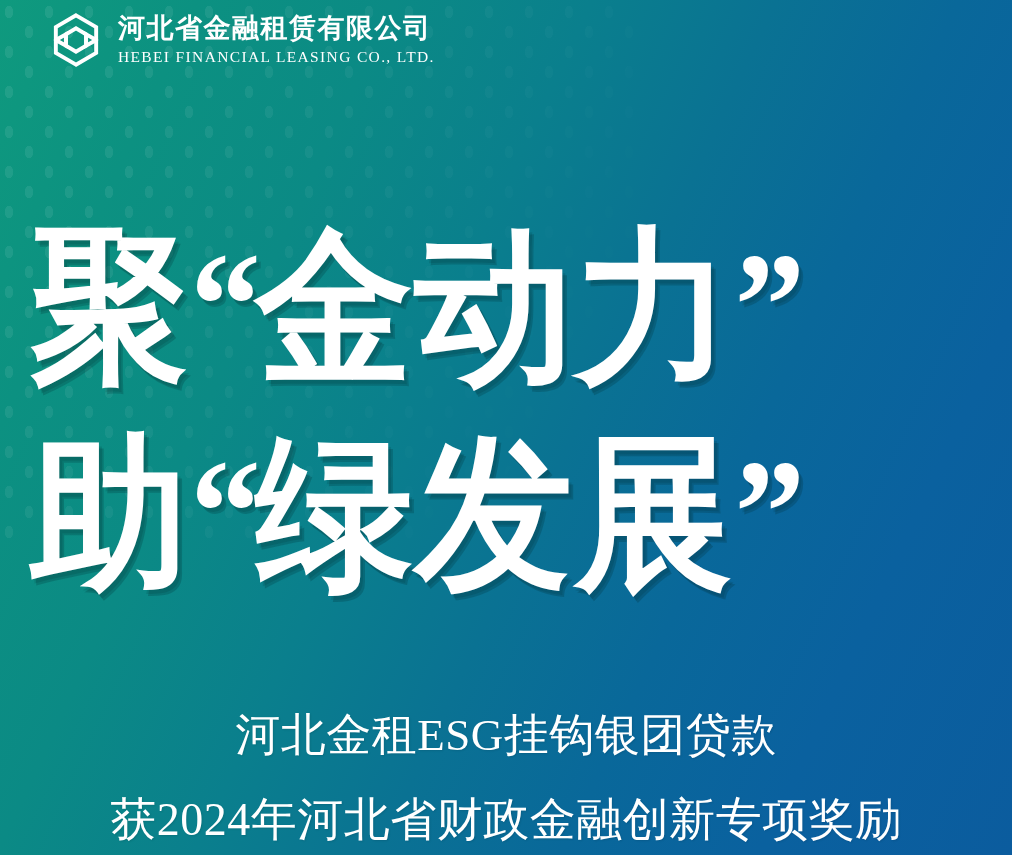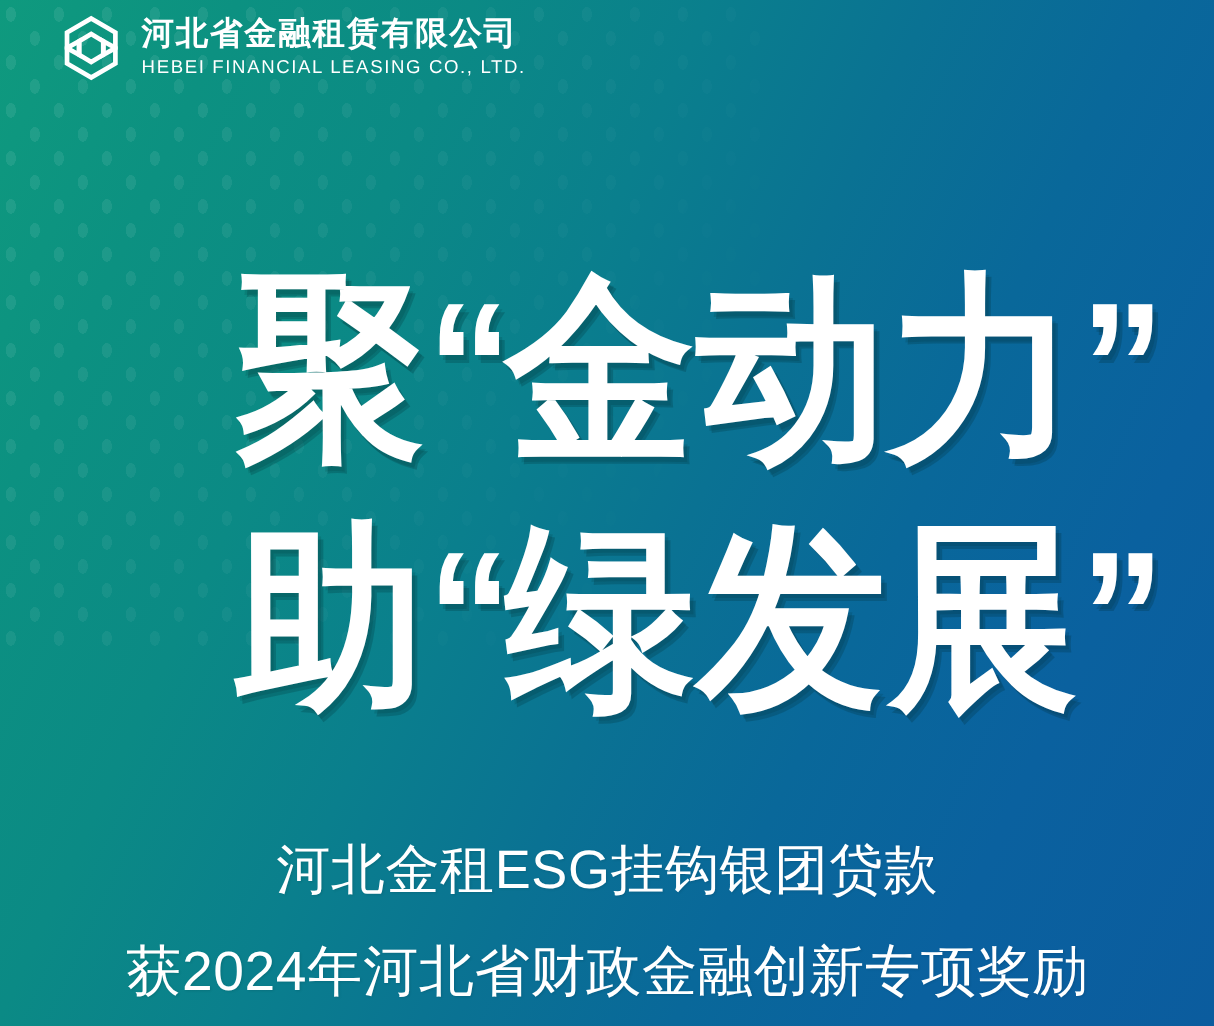--- a/index.html
+++ b/index.html
@@ -5,21 +5,21 @@
   html, body {
     margin: 0;
     padding: 0;
     background: #ffffff;
   }
   .poster {
     position: relative;
     width: 1012px;
     height: 855px;
     overflow: hidden;
-    font-family: Liberation Sans, sans-serif;
+    font-family: Liberation Serif, serif;
     
     background:
       linear-gradient(115deg,
         #0f9a7e 0%,
         #0c9181 14%,
         #0b8a85 28%,
         #0a7f8d 42%,
         #0a7293 55%,
         #09689a 68%,
         #0a619f 82%,
@@ -76,23 +76,23 @@
     font-weight: 400;
     letter-spacing: 1.35px;
     margin-top: 7px;
     white-space: nowrap;
   }
 
   
   .headline {
     position: absolute;
     left: 0;
-    right: 17px;
+    right: 0;
     top: 205px;
-    text-align: right;
+    text-align: left;
   }
   .headline-line {
     color: #ffffff;
     font-size: 168px;
     font-weight: 900;
     line-height: 1.23;
     letter-spacing: 2px;
     white-space: nowrap;
     text-shadow:
       5px 6px 0 rgba(0, 40, 45, 0.22),
@@ -104,21 +104,21 @@
     font-size: 150px;
     vertical-align: 0.06em;
     letter-spacing: -6px;
   }
 
   
   .subtitle {
     position: absolute;
     left: 0;
     right: 0;
-    bottom: 14px;
+    bottom: 4px;
     text-align: center;
   }
   .subtitle-line {
     color: #ffffff;
     font-weight: 400;
     white-space: nowrap;
     line-height: 1.34;
     letter-spacing: 0.5px;
     text-shadow: 1px 1px 2px rgba(0,0,0,0.10);
   }

